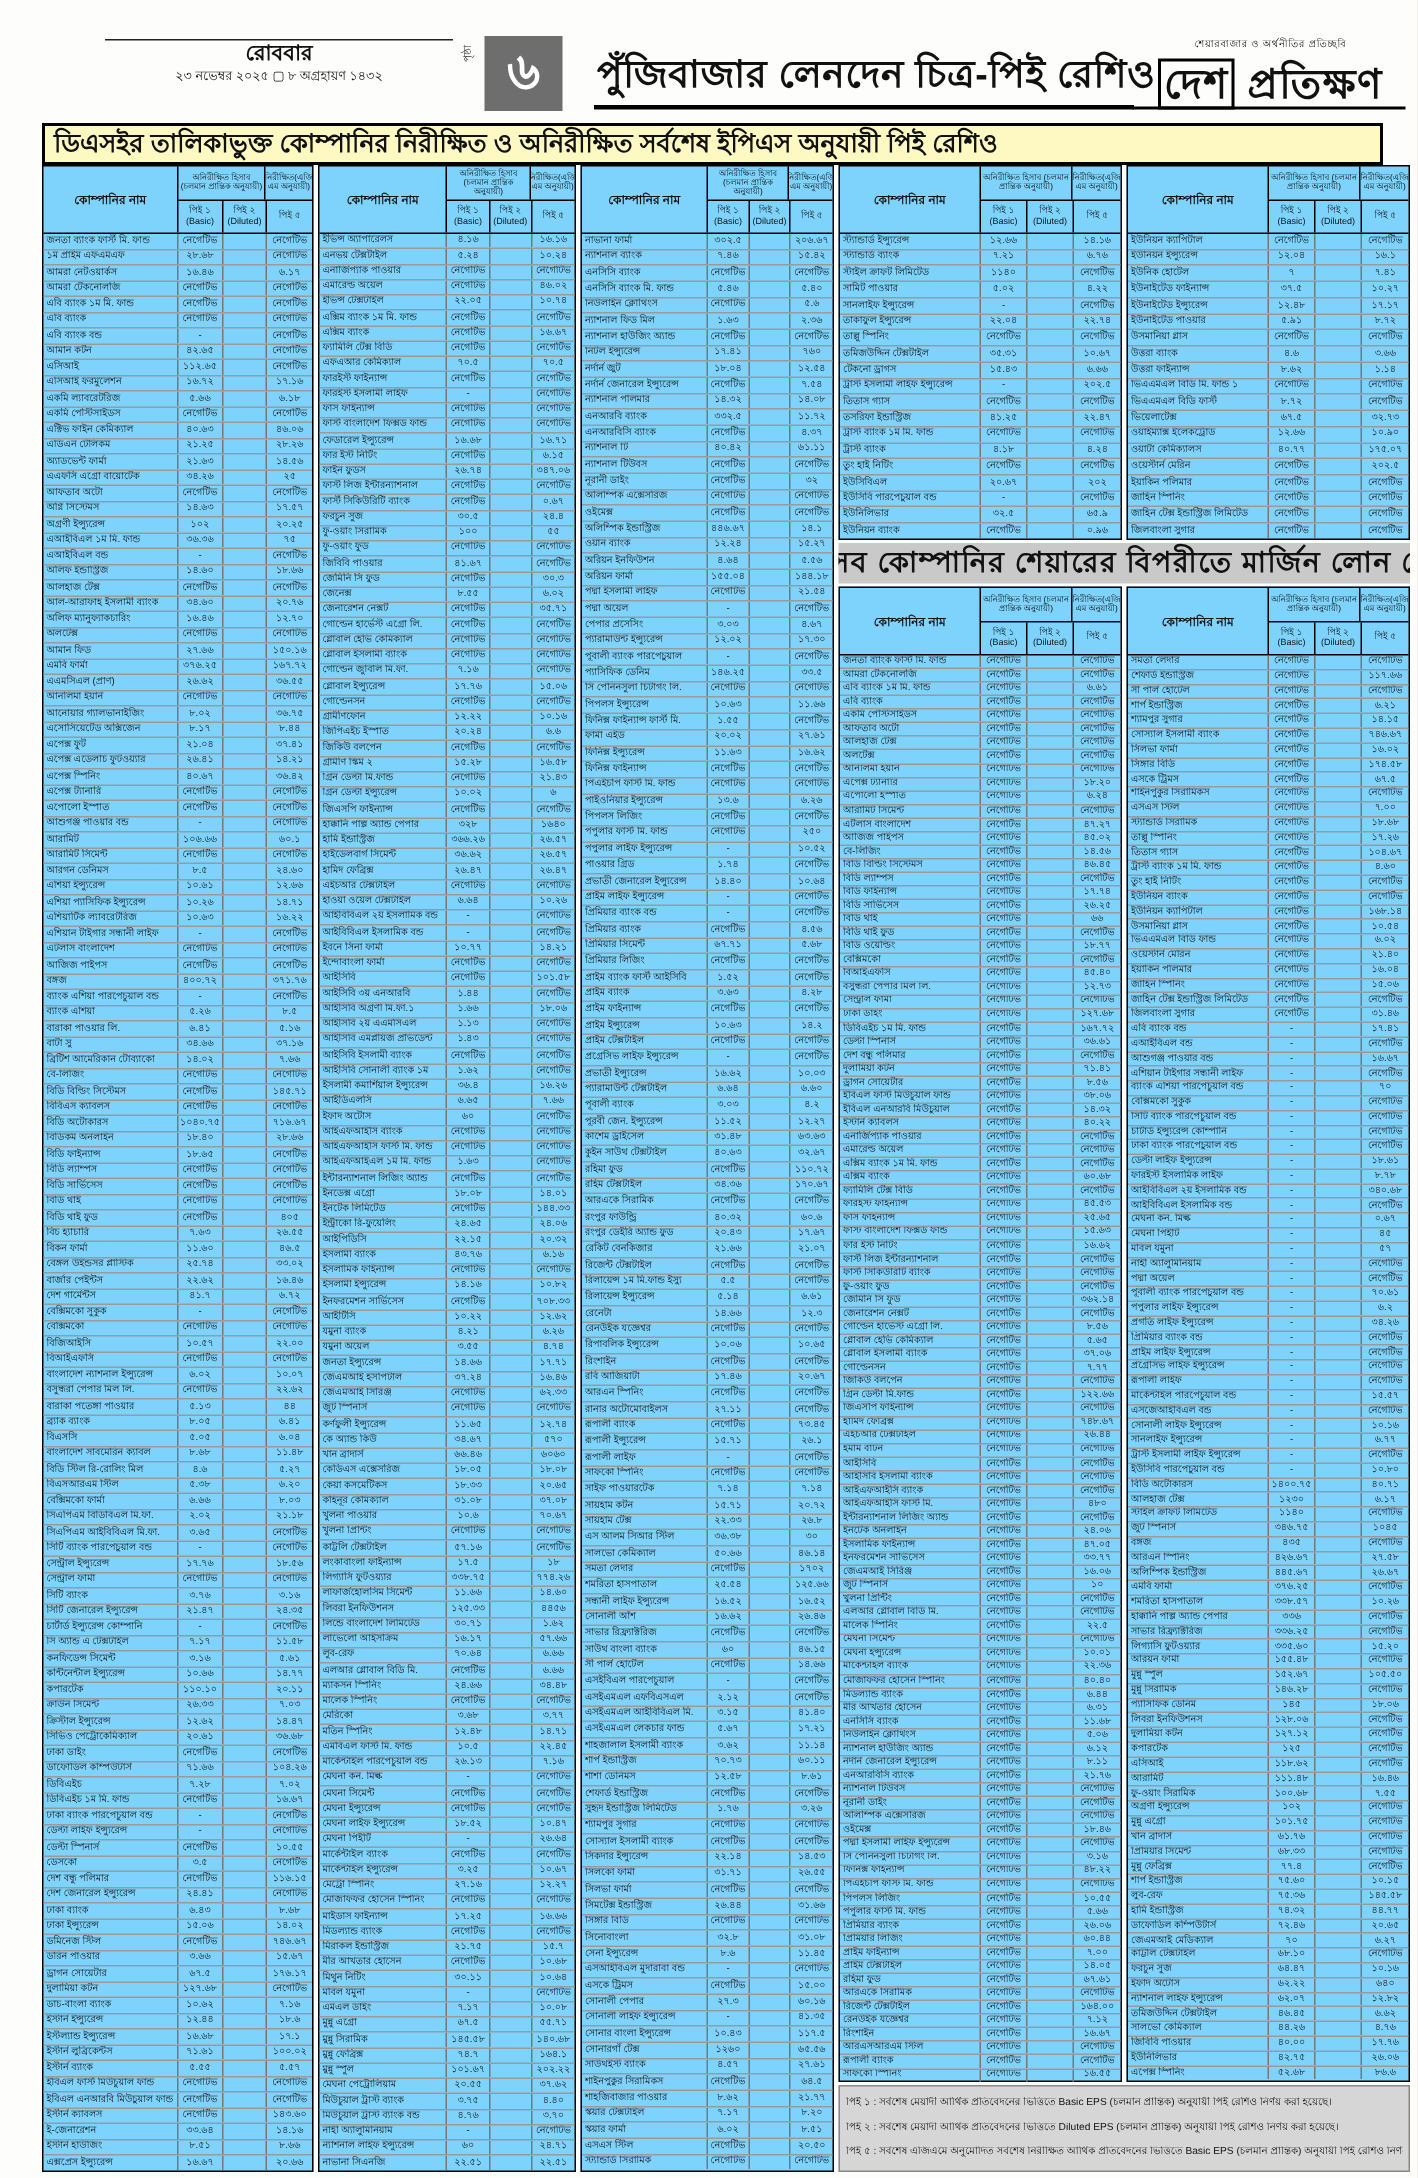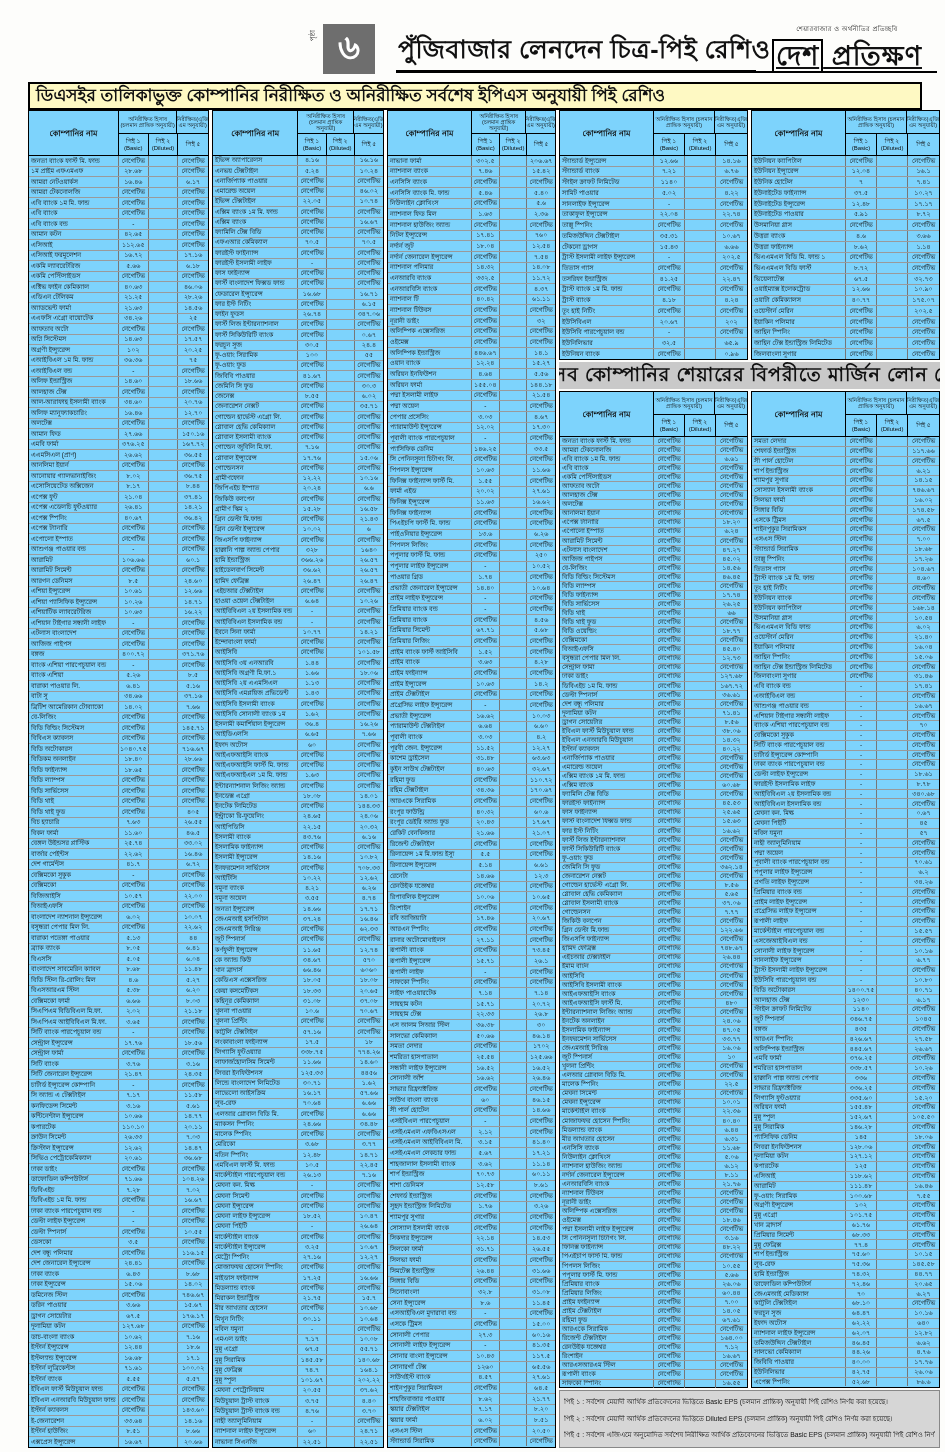--- a/index.html
+++ b/index.html
@@ -9,21 +9,21 @@
   .dateblock{position:absolute;left:70px;top:2px;width:232px;text-align:center;border-top:1px solid #222;}
   .dateblock .day{font-weight:bold;font-size:14px;line-height:17px;}
   .dateblock .date{font-size:8.5px;white-space:nowrap;}
   .pagebox{position:absolute;left:305px;top:0;width:78px;height:50px;}
   .pagelabel{position:absolute;left:2px;top:6px;width:12px;font-size:7px;writing-mode:vertical-rl;transform:rotate(180deg);color:#333;}
   .pagenum{position:absolute;left:18px;top:0;width:52px;height:50px;background:#6e6e6e;color:#fff;font-size:34px;font-weight:bold;display:flex;align-items:center;justify-content:center;}
   .sectiontitle{position:absolute;left:398px;top:6px;font-size:25px;font-weight:bold;letter-spacing:.5px;white-space:nowrap;}
   .titlerule{position:absolute;left:396px;top:46px;width:360px;height:3px;background:#000;}
   .logo{position:absolute;right:8px;top:0;width:180px;text-align:center;}
   .logo .tagline{font-size:6.5px;letter-spacing:.5px;}
-  .logo .brand{font-size:27px;font-weight:bold;letter-spacing:1px;white-space:nowrap;text-decoration:underline;}
+  .logo .brand{font-size:27px;font-weight:bold;letter-spacing:1px;white-space:nowrap;}
   .logo .brand .boxed{border:2px solid #000;padding:0 2px;}
   .logorule{position:absolute;right:8px;top:47px;width:182px;height:2px;background:#000;}
   
   .headline{position:absolute;left:28px;top:82px;width:884px;height:24px;border:2px solid #000;display:flex;align-items:center;padding-left:6px;font-size:17px;font-weight:bold;white-space:nowrap;overflow:hidden;background:#fef9c3;}
   
   .cols{position:absolute;left:28px;top:110px;width:912px;height:1338px;display:flex;gap:3px;}
   .strip{display:flex;flex-direction:column;}
   .s1{width:183px;} .s2{width:174px;} .s3{width:171px;}
   .right{width:381px;display:flex;flex-direction:column;}
   .toprow{display:flex;gap:3px;height:250px;flex:0 0 auto;}
@@ -56,20 +56,24 @@
   
   .footnote{flex:0 0 50px;margin-top:2px;background:#d6d6d6;border:1px solid #888;padding:3px 4px;display:flex;flex-direction:column;justify-content:space-around;}
   .fl{font-size:6.8px;line-height:1.25;white-space:nowrap;overflow:hidden;}
 </style>
 </head>
 <body>
 
 <div class="page">
 
   <div class="masthead">
+    <div class="dateblock">
+      <div class="day">রোববার</div>
+      <div class="date">২৩ নভেম্বর ২০২৫ ▢ ৮ অগ্রহায়ণ ১৪৩২</div>
+    </div>
     <div class="pagebox">
       <div class="pagelabel">পৃষ্ঠা</div>
       <div class="pagenum">৬</div>
     </div>
     <div class="sectiontitle">পুঁজিবাজার লেনদেন চিত্র-পিই রেশিও</div>
     <div class="titlerule"></div>
     <div class="logo">
       <div class="tagline">শেয়ারবাজার ও অর্থনীতির প্রতিচ্ছবি</div>
       <div class="brand"><span class="boxed">দেশ</span><span> প্রতিক্ষণ</span></div>
     </div>

